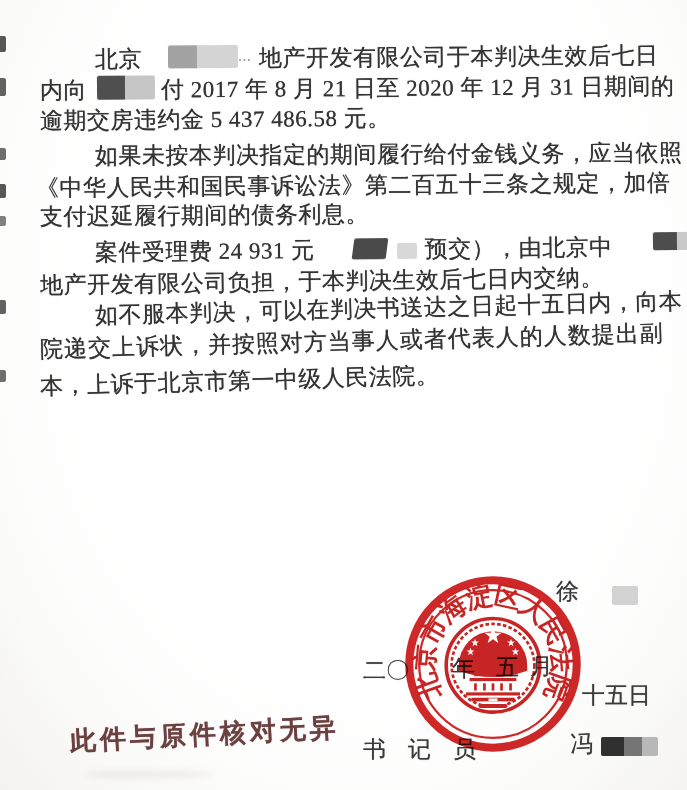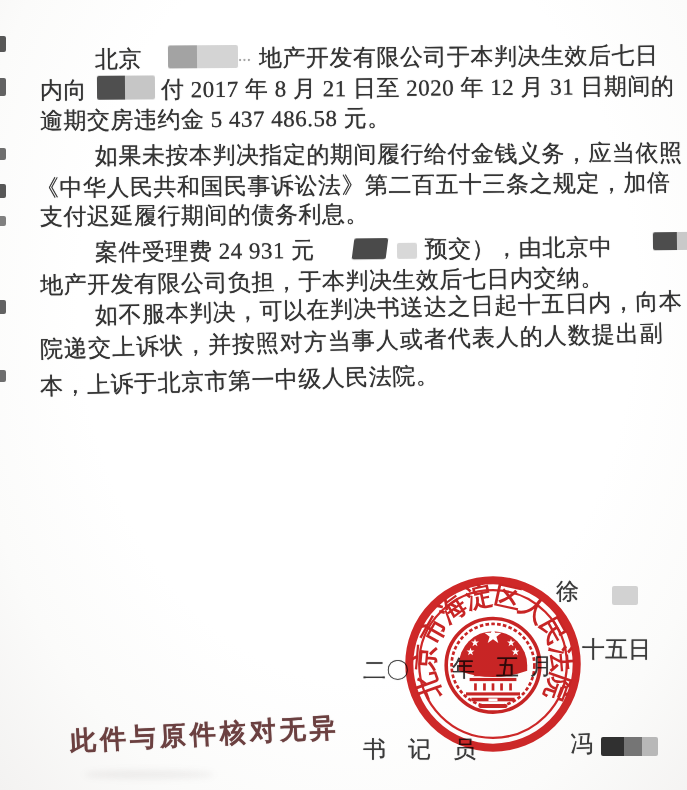--- a/index.html
+++ b/index.html
@@ -87,21 +87,21 @@
   <div class="line" style="left:40px;top:334px;transform:rotate(-1.5deg);transform-origin:left center;letter-spacing:1px;">院递交上诉状，并按照对方当事人或者代表人的人数提出副</div>
   <div class="line" style="left:40px;top:371px;transform:rotate(-1.6deg);transform-origin:left center;">本，上诉于北京市第一中级人民法院。</div>
 
   <div class="sig" style="left:556px;top:576px;">徐</div>
   <div class="redact-abs" style="left:612px;top:586px;width:26px;height:19px;background:#d2d2d2;"></div>
 
   <div class="sig" style="left:363px;top:655px;text-align:center;">二〇</div>
   <div class="sig" style="left:452px;top:653px;">年</div>
   <div class="sig" style="left:496px;top:652px;">五</div>
   <div class="sig" style="left:530px;top:651px;">月</div>
-  <div class="sig" style="left:582px;top:634px;">十五日</div>
+  <div class="sig" style="left:582px;top:680px;">十五日</div>
 
   <div class="sig spread20" style="left:363px;top:734px;">书记员</div>
   <div class="sig" style="left:570px;top:729px;transform:rotate(-3deg);">冯</div>
   <div class="redact-abs" style="left:601px;top:737px;width:57px;height:19px;background:linear-gradient(90deg,#303030 0 40%,#757575 40% 72%,#b8b8b8 72% 100%);"></div>
 
   <div class="verify">此件与原件核对无异</div>
   <div class="smudge"></div>
 
   <svg class="seal" viewBox="0 0 200 209" xmlns="http://www.w3.org/2000/svg">
     <defs>

